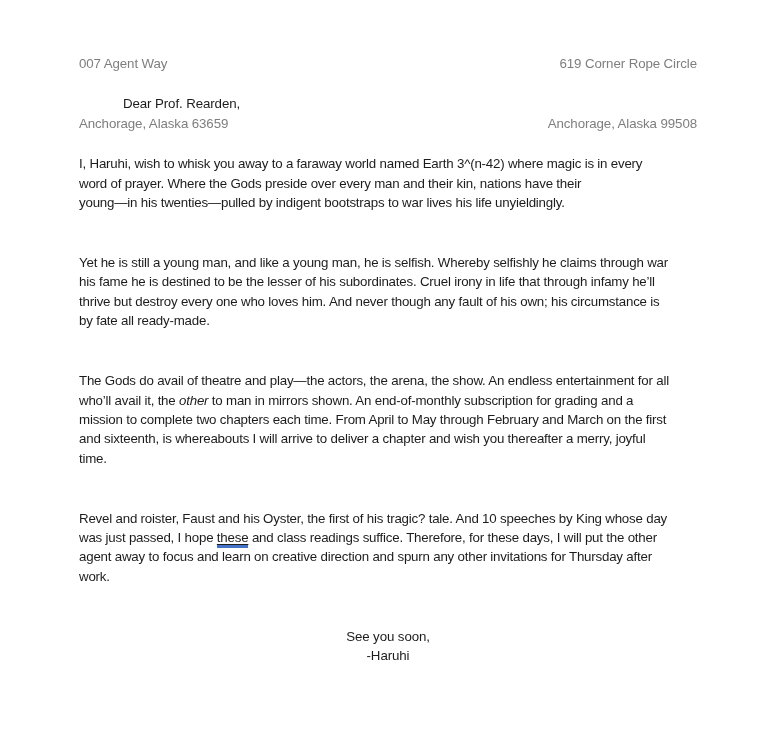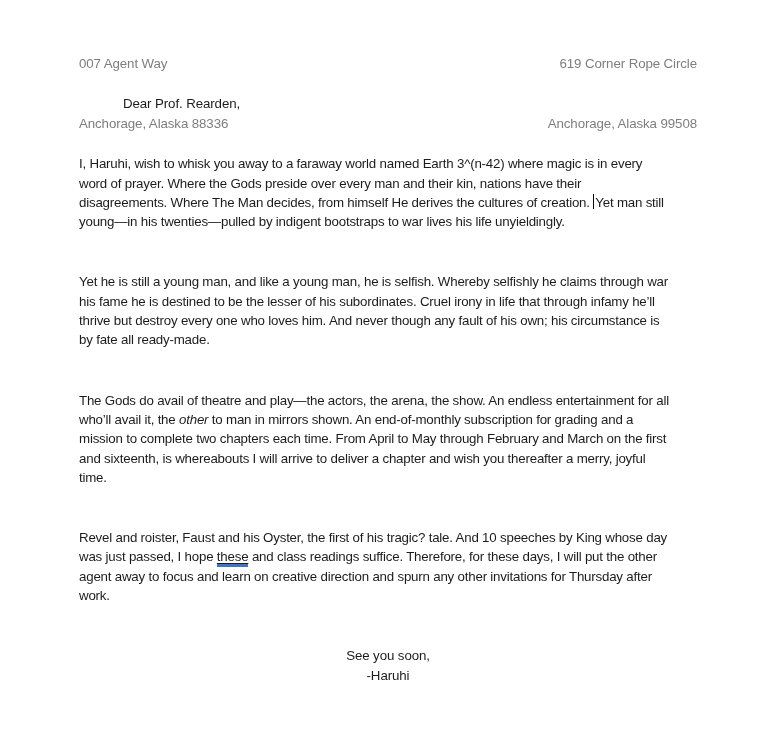--- a/index.html
+++ b/index.html
@@ -73,35 +73,34 @@
   .signature { }
 </style>
 </head>
 <body>
 
 <div class="page">
 
   <div class="letter-header">
     <div class="address left">
       <div>007 Agent Way</div>
-      <div>Anchorage, Alaska 88336</div>
+      <div>Anchorage, Alaska 63659</div>
     </div>
     <div class="address right">
       <div>619 Corner Rope Circle</div>
       <div>Anchorage, Alaska 99508</div>
     </div>
   </div>
 
   <div class="salutation">Dear Prof. Rearden,</div>
 
   <div>
       <div class="paragraph">
         <div class="line"><span>I, Haruhi, wish to whisk you away to a faraway world named Earth 3^(n-42) where magic is in every</span></div>
         <div class="line"><span>word of prayer. Where the Gods preside over every man and their kin, nations have their</span></div>
-        <div class="line"><span>disagreements. Where The Man decides, from himself He derives the cultures of creation. </span><span class="caret"></span><span>Yet man still</span></div>
         <div class="line"><span>young—in his twenties—pulled by indigent bootstraps to war lives his life unyieldingly.</span></div>
       </div>
       <div class="paragraph">
         <div class="line"><span>Yet he is still a young man, and like a young man, he is selfish. Whereby selfishly he claims through war</span></div>
         <div class="line"><span>his fame he is destined to be the lesser of his subordinates. Cruel irony in life that through infamy he’ll</span></div>
         <div class="line"><span>thrive but destroy every one who loves him. And never though any fault of his own; his circumstance is</span></div>
         <div class="line"><span>by fate all ready-made.</span></div>
       </div>
       <div class="paragraph">
         <div class="line"><span>The Gods do avail of theatre and play—the actors, the arena, the show. An endless entertainment for all</span></div>

